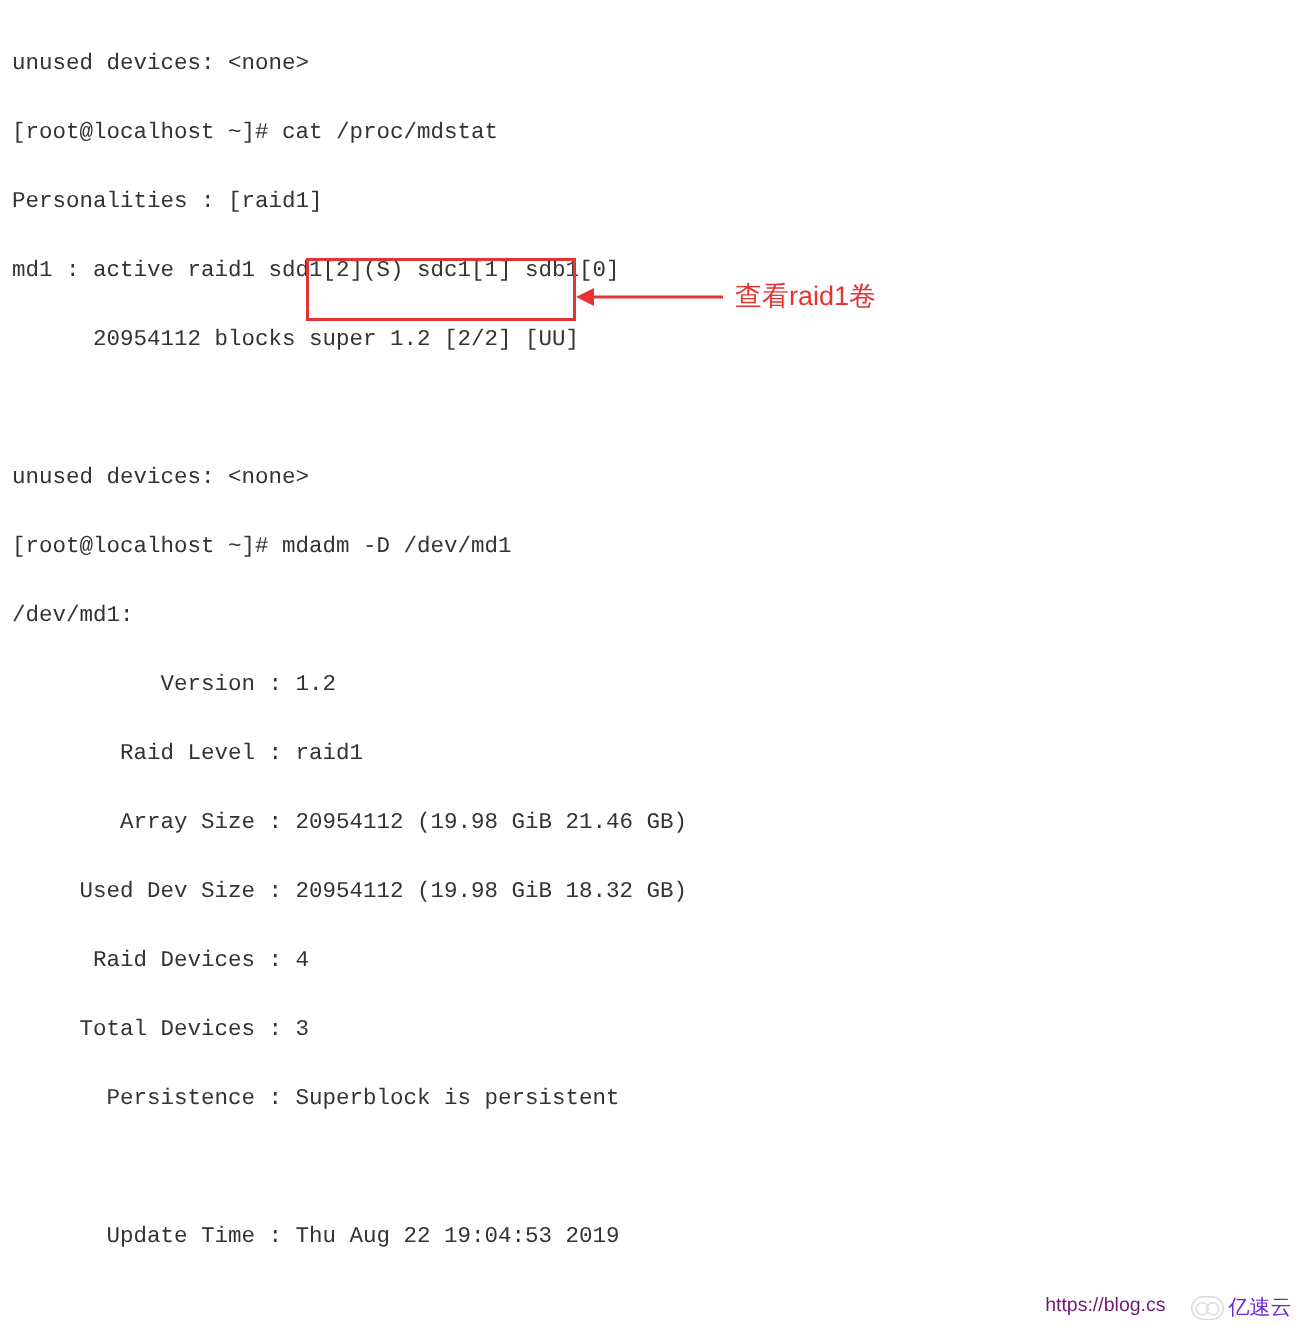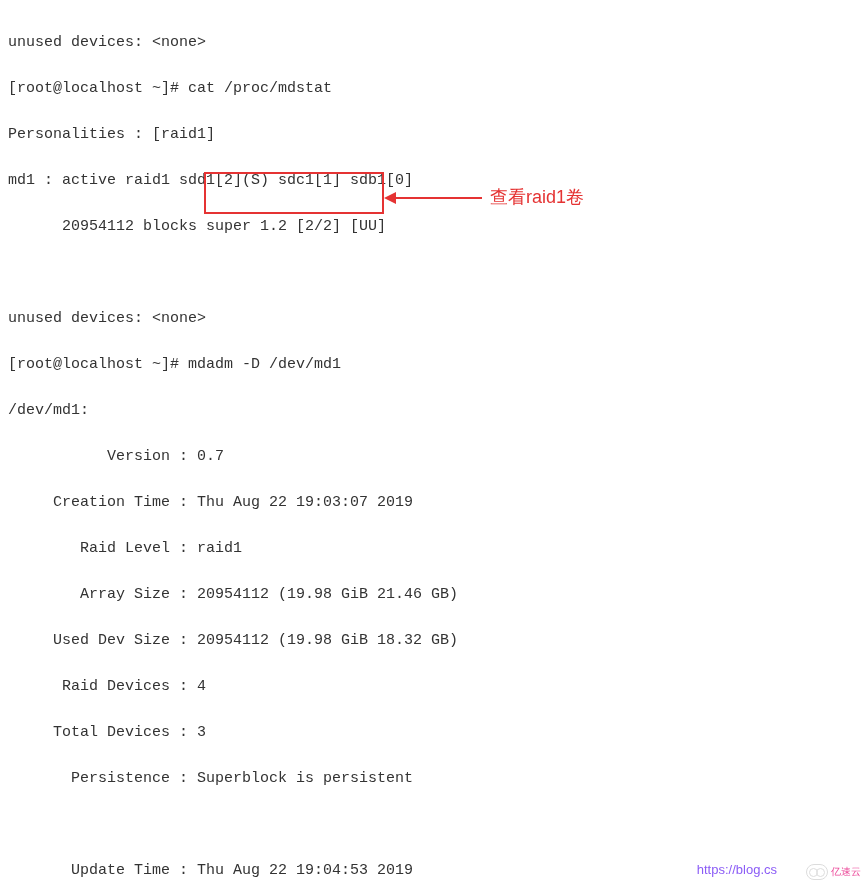--- a/index.html
+++ b/index.html
@@ -56,32 +56,32 @@
     color:#e53333;
     font-family: "Microsoft YaHei","SimSun",sans-serif;
     font-size:18px;
     pointer-events:none;
     text-align:right;
   }
   .watermark1 {
     position:absolute;
     right: 90px;
     bottom: 6px;
-    color:#8b5cf6;
+    color:#701a75;
     font-family: Arial, sans-serif;
     font-size: 13px;
     pointer-events:none;
   }
   .watermark2 {
     position:absolute;
     right: 6px;
     bottom: 4px;
-    color:#ec4899;
+    color:#6d28d9;
     font-family: "Microsoft YaHei", Arial, sans-serif;
-    font-size: 10px;
+    font-size: 14px;
     display:flex;
     align-items:center;
     gap:3px;
     pointer-events:none;
   }
   .wm-icon {
     width:22px; height:16px;
     border:1.5px solid #dcdcdc;
     border-radius: 10px;
     position:relative;
@@ -102,22 +102,21 @@
 <div class="term">
 <span class="line">unused devices: &lt;none&gt;</span>
 <span class="line"><span>[root@localhost ~]# </span><span>cat /proc/mdstat</span></span>
 <span class="line">Personalities : [raid1]</span>
 <span class="line">md1 : active raid1 sdd1[2](S) sdc1[1] sdb1[0]</span>
 <span class="line">      20954112 blocks super 1.2 [2/2] [UU]</span>
 <span class="line"></span>
 <span class="line">unused devices: &lt;none&gt;</span>
 <span class="line"><span>[root@localhost ~]# </span><span>mdadm -D /dev/md1</span></span>
 <span class="line">/dev/md1:</span>
-<span class="line">           Version : 0.7</span>
-<span class="line">     Creation Time : Thu Aug 22 19:03:07 2019</span>
+<span class="line">           Version : 1.2</span>
 <span class="line">        Raid Level : raid1</span>
 <span class="line">        Array Size : 20954112 (19.98 GiB 21.46 GB)</span>
 <span class="line">     Used Dev Size : 20954112 (19.98 GiB 18.32 GB)</span>
 <span class="line">      Raid Devices : 4</span>
 <span class="line">     Total Devices : 3</span>
 <span class="line">       Persistence : Superblock is persistent</span>
 <span class="line"></span>
 <span class="line">       Update Time : Thu Aug 22 19:04:53 2019</span>
 
 

